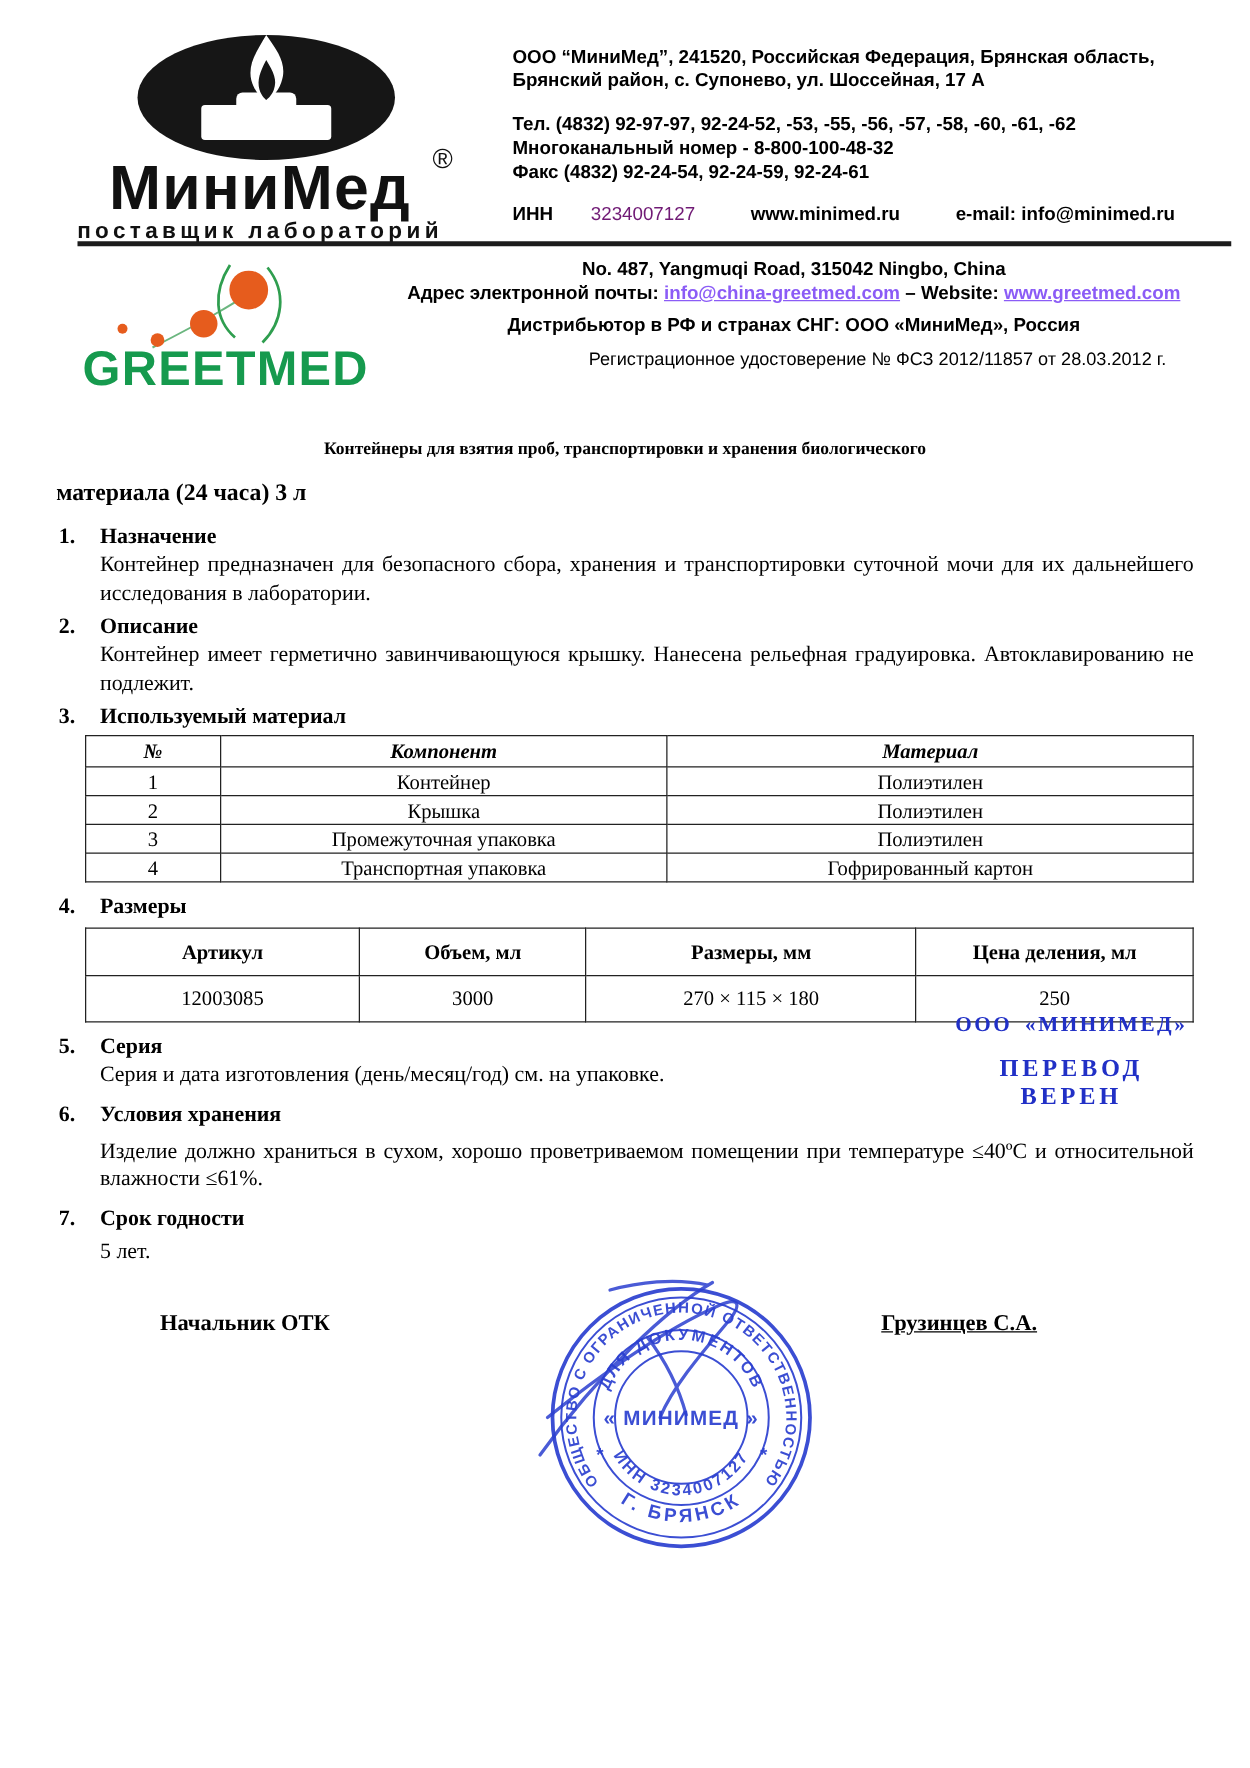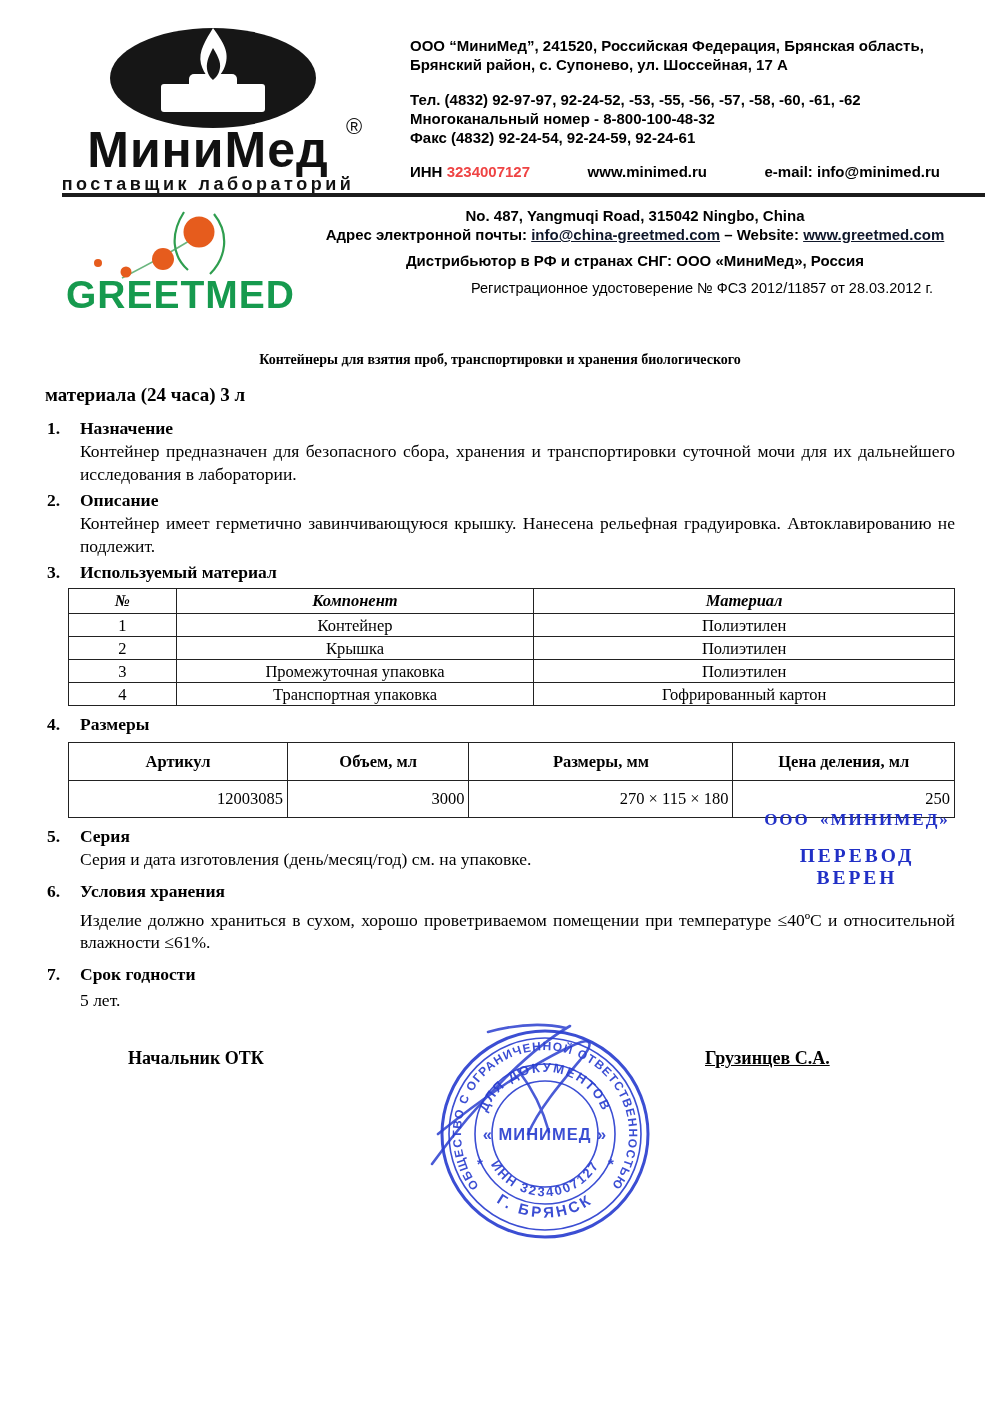--- a/index.html
+++ b/index.html
@@ -5,47 +5,47 @@
   html,body{margin:0;padding:0;background:#fff;}
   .page{position:relative;width:1000px;height:1414px;background:#ffffff;overflow:hidden;
         font-family:"Liberation Serif",serif;color:#000;}
   .b{font-weight:bold;}
   
   .minimed-logo{position:absolute;left:58px;top:18px;}
   .hdr-info{position:absolute;left:410px;top:36px;width:530px;
             font-family:"Liberation Sans",sans-serif;font-size:15px;line-height:19px;font-weight:bold;}
   .hdr-info .gap{height:16px;}
   .inn-row{display:flex;justify-content:space-between;margin-top:15px;}
-  .inn-row .num{font-weight:bold;color:#ef4444;}
+  .inn-row .num{font-weight:normal;color:#701a75;margin-left:26px;}
   .rule{position:absolute;left:62px;top:193px;width:923px;height:4px;background:#1c1c1c;}
   
   .greetmed-logo{position:absolute;left:62px;top:206px;}
   .producer{position:absolute;left:305px;top:206px;width:660px;text-align:center;
             font-family:"Liberation Sans",sans-serif;font-size:15px;line-height:19px;}
   .producer .dist{margin-top:7px;}
   .producer .reg{margin-top:9px;font-weight:normal;text-align:right;padding-right:32px;font-size:14.5px;}
-  a.doclink{color:#0f172a;text-decoration:underline;cursor:pointer;}
+  a.doclink{color:#8b5cf6;text-decoration:underline;cursor:pointer;}
   
   .content{position:absolute;left:45px;top:338px;width:910px;font-size:17.5px;}
   .t1{text-align:center;font-weight:bold;font-size:17.5px;margin-top:5px;}
   .t2{text-align:center;font-weight:bold;font-size:14px;margin-top:14px;}
   .t3{text-align:left;font-weight:bold;font-size:19px;margin-top:16px;margin-bottom:11px;}
   .sec-h{display:flex;font-weight:bold;line-height:23px;margin-top:4px;}
   .sec-h .num{width:35px;padding-left:2px;box-sizing:border-box;}
   .sec-body{margin-left:35px;line-height:22.5px;text-align:justify;margin-bottom:2px;}
   .sec-body.nj{text-align:left;}
   
   table{border-collapse:collapse;margin:4px 0 7px 23px;width:887px;table-layout:fixed;}
   th,td{border:1.4px solid #222;text-align:center;padding:0 4px;font-size:16.5px;}
   .t-mat th{font-weight:bold;font-style:italic;height:24px;}
   .t-mat td{height:22px;line-height:21px;}
   .t-mat .c0{width:11.5%;} .t-mat .c1{width:40.6%;} .t-mat .c2{width:47.9%;}
   .t-size{margin-top:6px;}
   .t-size th{font-weight:bold;height:37px;}
-  .t-size td{height:36px;text-align:right;}
+  .t-size td{height:36px;}
   .t-size .c0{width:24.7%;} .t-size .c1{width:20.3%;} .t-size .c2{width:30%;} .t-size .c3{width:25%;}
   
   .trans-stamp{position:absolute;left:762px;top:810px;width:190px;text-align:center;
                color:#2130c6;font-weight:bold;}
   .trans-stamp .l1{font-size:17px;letter-spacing:2px;word-spacing:4px;}
   .trans-stamp .l2{font-size:19.5px;letter-spacing:3px;word-spacing:10px;margin-top:15px;}
   
   .sig-left{position:absolute;left:128px;top:1048px;font-weight:bold;font-size:18px;}
   .sig-right{position:absolute;left:705px;top:1048px;font-weight:bold;font-size:18px;text-decoration:underline;}
   .stamp-svg{position:absolute;left:380px;top:1012px;}

